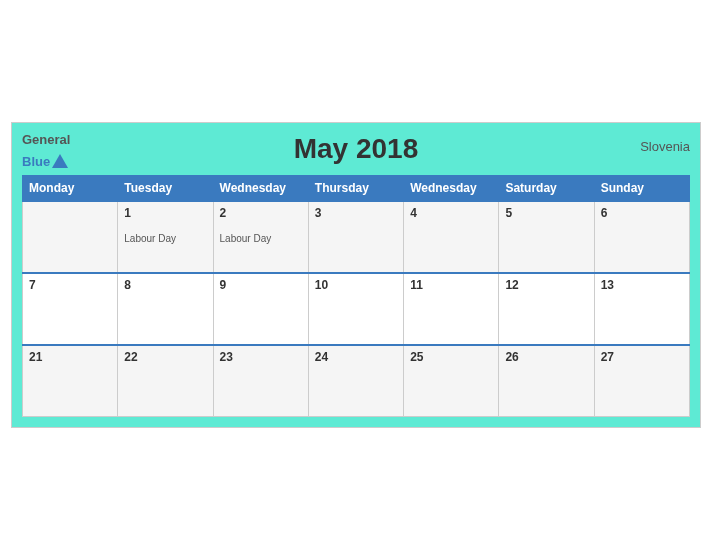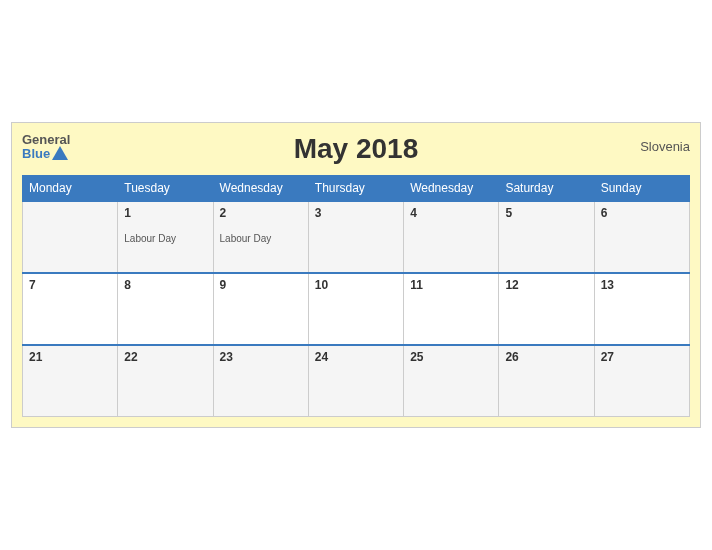--- a/index.html
+++ b/index.html
@@ -7,21 +7,21 @@
       background: #fff;
       font-family: Arial, sans-serif;
       width: 712px;
       height: 550px;
       display: flex;
       align-items: center;
       justify-content: center;
     }
     .calendar-container {
       width: 690px;
-      background: #fef9c3;
+      background: #5eead4;
       border: 1px solid #ccc;
       padding: 10px 10px 10px 10px;
     }
     .calendar-header {
       display: flex;
       align-items: center;
       justify-content: center;
       position: relative;
       margin-bottom: 10px;
     }
@@ -37,20 +37,21 @@
       font-size: 13px;
       font-weight: bold;
       color: #555;
     }
     .logo-blue {
       font-size: 13px;
       font-weight: bold;
       color: #3a7abf;
       display: flex;
       align-items: center;
+      margin-top: 8px;
     }
     .logo-triangle {
       width: 0;
       height: 0;
       border-left: 8px solid transparent;
       border-right: 8px solid transparent;
       border-bottom: 14px solid #3a7abf;
       margin-left: 2px;
       margin-bottom: 1px;
     }
@@ -68,21 +69,21 @@
       color: #555;
     }
     .calendar-grid {
       width: 100%;
       border-collapse: collapse;
     }
     .calendar-grid th {
       background-color: #3a7abf;
       color: #fff;
       font-size: 12px;
-      font-weight: normal;
+      font-weight: bold;
       padding: 5px 6px;
       text-align: left;
       border: 1px solid #3a7abf;
     }
     .calendar-grid td {
       border: 1px solid #ccc;
       vertical-align: top;
       width: 14.28%;
       height: 72px;
       padding: 4px 6px;

